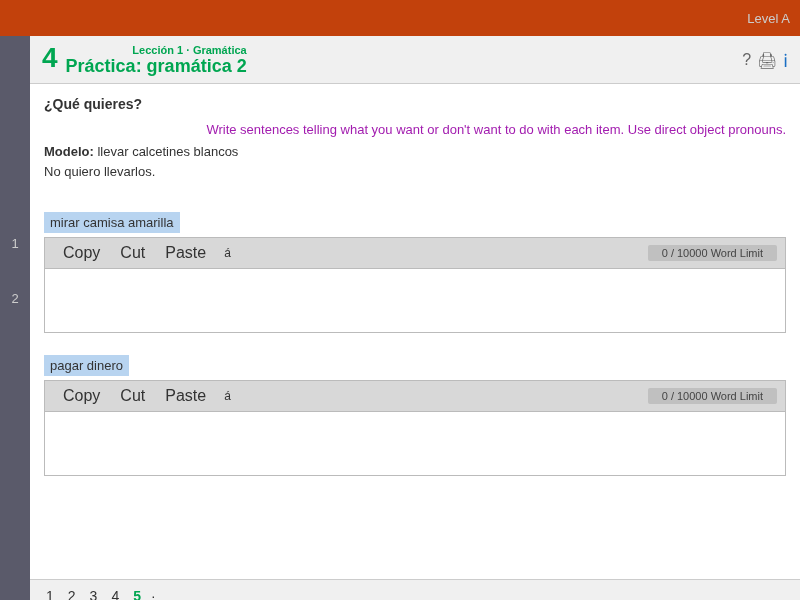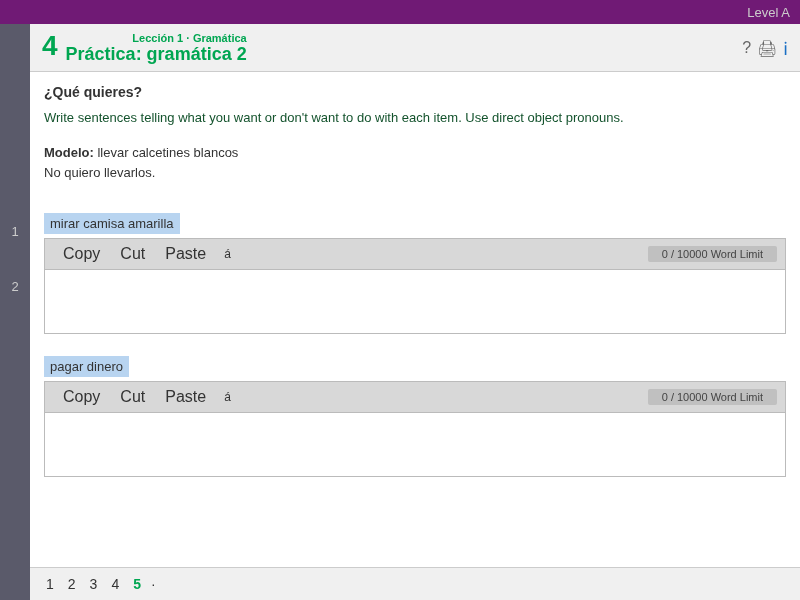--- a/index.html
+++ b/index.html
@@ -7,26 +7,26 @@
       background: #4a4a5a;
       font-family: Arial, sans-serif;
       width: 800px;
       height: 600px;
       overflow: hidden;
       position: relative;
     }
 
     
     .top-bar {
-      background: #701a75;
+      background: #c2410c;
       color: #ccc;
       font-size: 13px;
       padding: 4px 10px;
       text-align: right;
-      height: 24px;
+      height: 36px;
       display: flex;
       align-items: center;
       justify-content: flex-end;
     }
 
     
     .main-container {
       display: flex;
       height: 576px;
     }
@@ -127,23 +127,24 @@
 
     .section-title {
       font-size: 14px;
       font-weight: bold;
       color: #333;
       margin-bottom: 8px;
     }
 
     .instructions {
       font-size: 13px;
-      color: #14532d;
+      color: #a21caf;
       line-height: 1.5;
-      margin-bottom: 15px;
+      margin-bottom: 2px;
+      text-align: right;
     }
 
     .modelo-section {
       font-size: 13px;
       color: #333;
       margin-bottom: 29px;
       line-height: 1.6;
     }
     .modelo-section strong {
       font-weight: bold;

